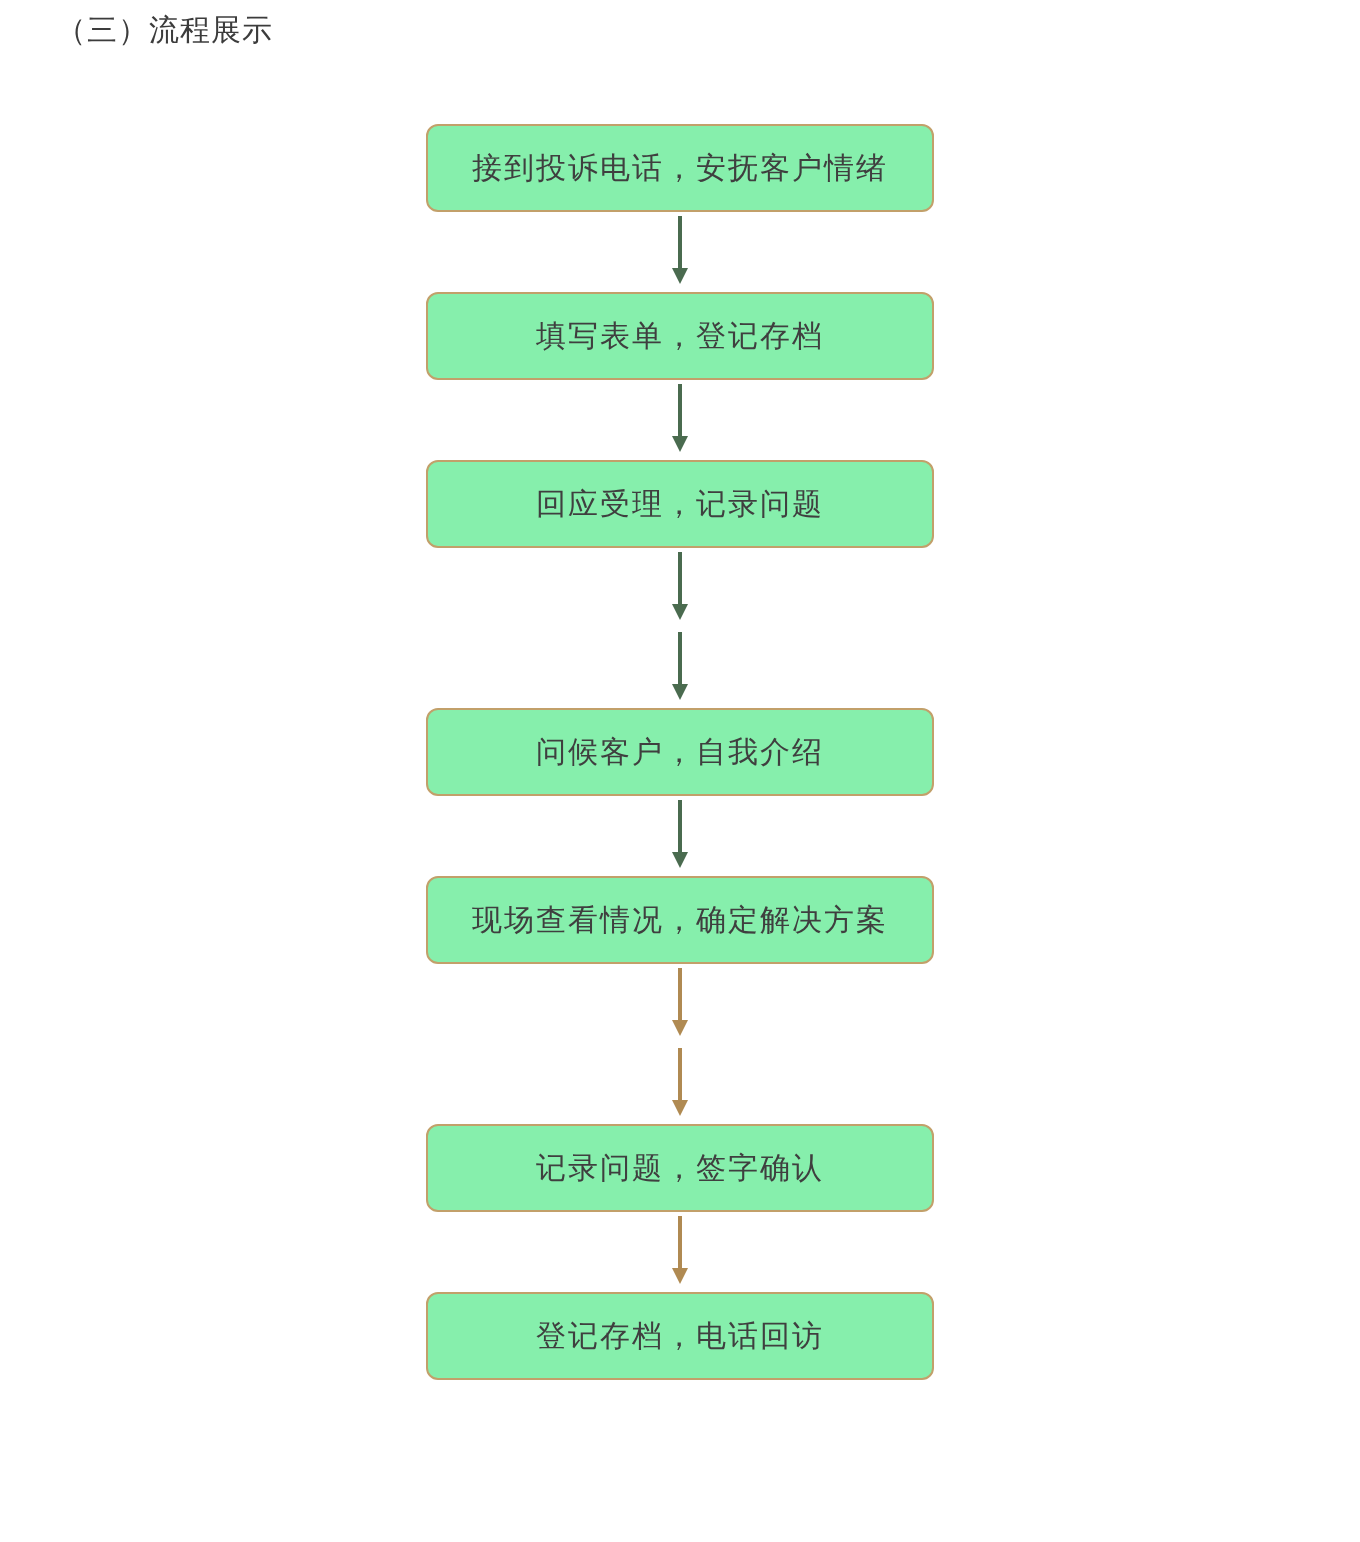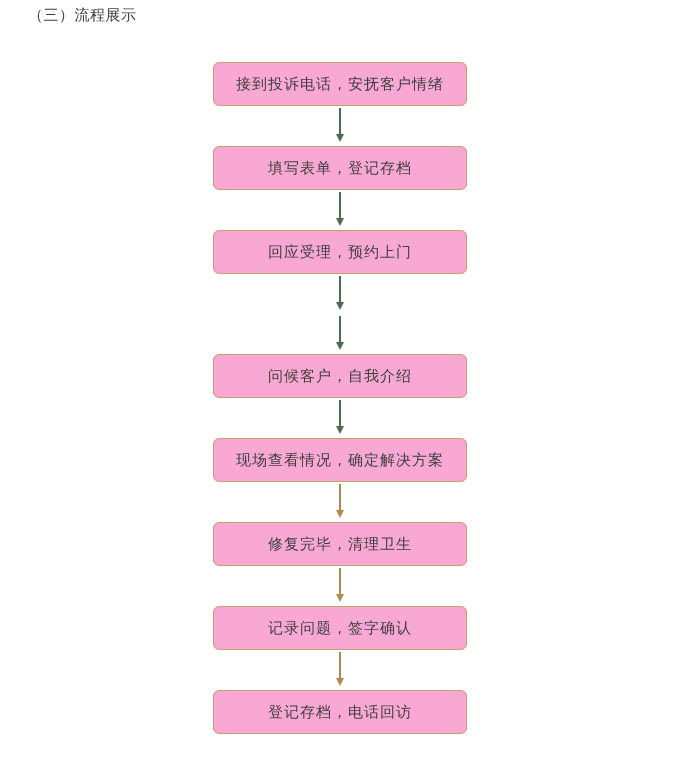--- a/index.html
+++ b/index.html
@@ -37,21 +37,21 @@
     display: flex;
     flex-direction: column;
     align-items: center;
   }
   .flow-node {
     width: 254px;
     height: 44px;
     box-sizing: border-box;
     border: 1px solid #c2a06a;
     border-radius: 6px;
-    background: #f9a8d4;
+    background: #86efac;
     display: flex;
     align-items: center;
     justify-content: center;
     font-size: 15px;
     color: #3f3f3f;
     letter-spacing: 1px;
     white-space: nowrap;
   }
   .connector {
     width: 254px;
@@ -95,21 +95,21 @@
       <div class="line"></div>
       <div class="arrow"></div>
     </div>
 
     <div class="flow-node">填写表单，登记存档</div>
     <div class="connector">
       <div class="line"></div>
       <div class="arrow"></div>
     </div>
 
-    <div class="flow-node">回应受理，预约上门</div>
+    <div class="flow-node">回应受理，记录问题</div>
     <div class="connector">
       <div class="line"></div>
       <div class="arrow"></div>
     </div>
 
     <div class="connector">
       <div class="line"></div>
       <div class="arrow"></div>
     </div>
 
@@ -118,21 +118,20 @@
       <div class="line"></div>
       <div class="arrow"></div>
     </div>
 
     <div class="flow-node">现场查看情况，确定解决方案</div>
     <div class="connector warm">
       <div class="line"></div>
       <div class="arrow"></div>
     </div>
 
-    <div class="flow-node">修复完毕，清理卫生</div>
     <div class="connector warm">
       <div class="line"></div>
       <div class="arrow"></div>
     </div>
 
     <div class="flow-node">记录问题，签字确认</div>
     <div class="connector warm">
       <div class="line"></div>
       <div class="arrow"></div>
     </div>

